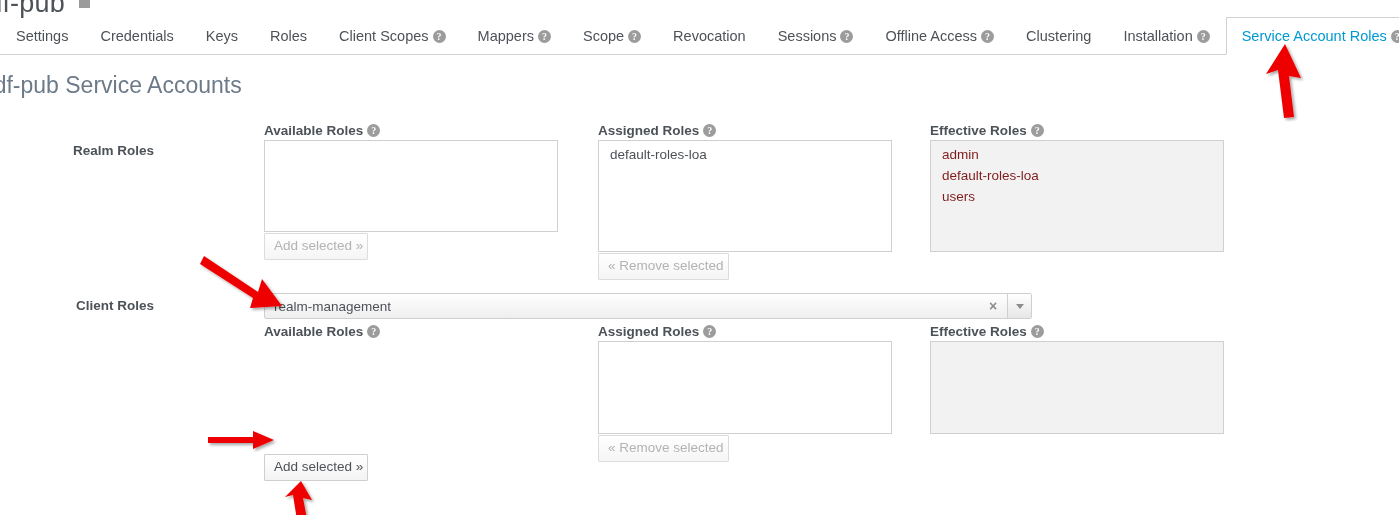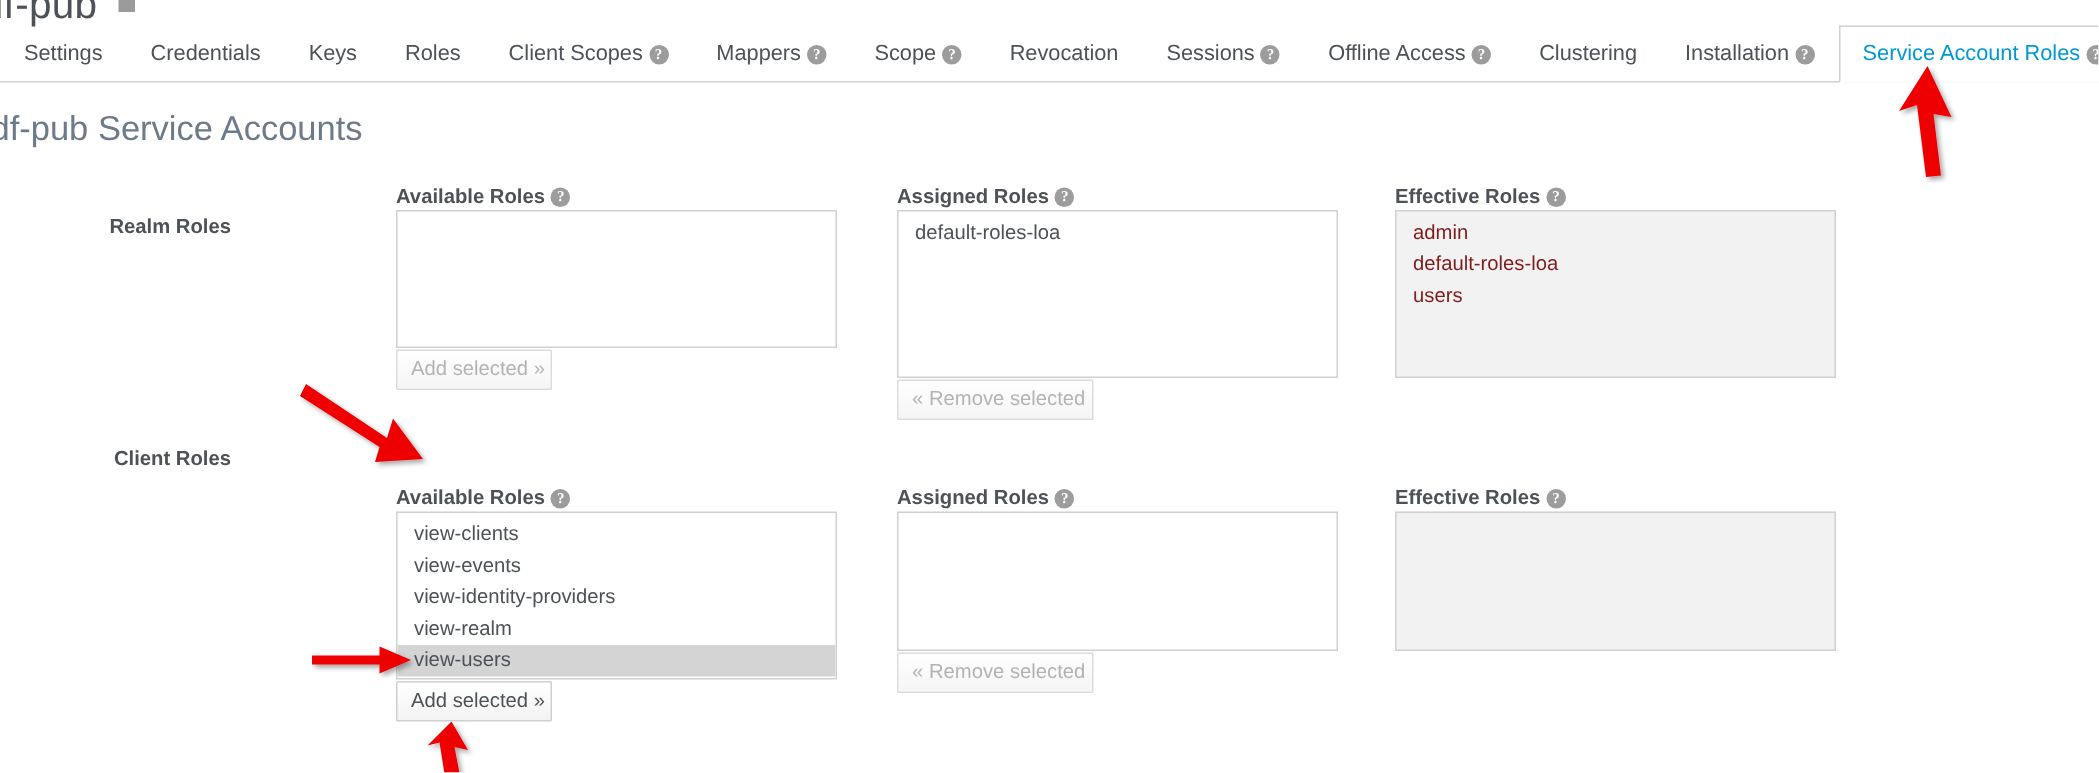--- a/index.html
+++ b/index.html
@@ -247,31 +247,31 @@
     <span>Effective Roles</span><span class="help">?</span>
   </div>
   <div class="listbox disabled" id="realm-effective-list" style="left:930px; top:140px; width:294px; height:112px;">
       <div class="opt">admin</div>
       <div class="opt">default-roles-loa</div>
       <div class="opt">users</div>
     </div>
 
   <div class="row-label" style="left:14px; top:298px;">Client Roles</div>
 
+  <div class="combo" style="left:264px; top:293px; width:768px;">
+    <span class="val">realm-management</span>
+    <span class="clear">×</span>
+    <span class="arrowbtn">
+        <span class="caret"></span>
+      </span>
+  </div>
 
   <div class="col-label" style="left:264px; top:324px;">
     <span>Available Roles</span><span class="help">?</span>
   </div>
-  <div class="listbox" id="client-available-list" style="left:264px; top:341px; width:294px; height:112px;">
-      <div class="opt">view-clients</div>
-      <div class="opt">view-events</div>
-      <div class="opt">view-identity-providers</div>
-      <div class="opt">view-realm</div>
-      <div class="opt selected">view-users</div>
-    </div>
   <div class="btn" id="client-add-btn" style="left:264px; top:454px;">Add selected »</div>
 
   <div class="col-label" style="left:598px; top:324px;">
     <span>Assigned Roles</span><span class="help">?</span>
   </div>
   <div class="listbox" id="client-assigned-list" style="left:598px; top:341px; width:294px; height:93px;"></div>
   <div class="btn disabled" id="client-remove-btn" style="left:598px; top:435px;">« Remove selected</div>
 
   <div class="col-label" style="left:930px; top:324px;">
     <span>Effective Roles</span><span class="help">?</span>

